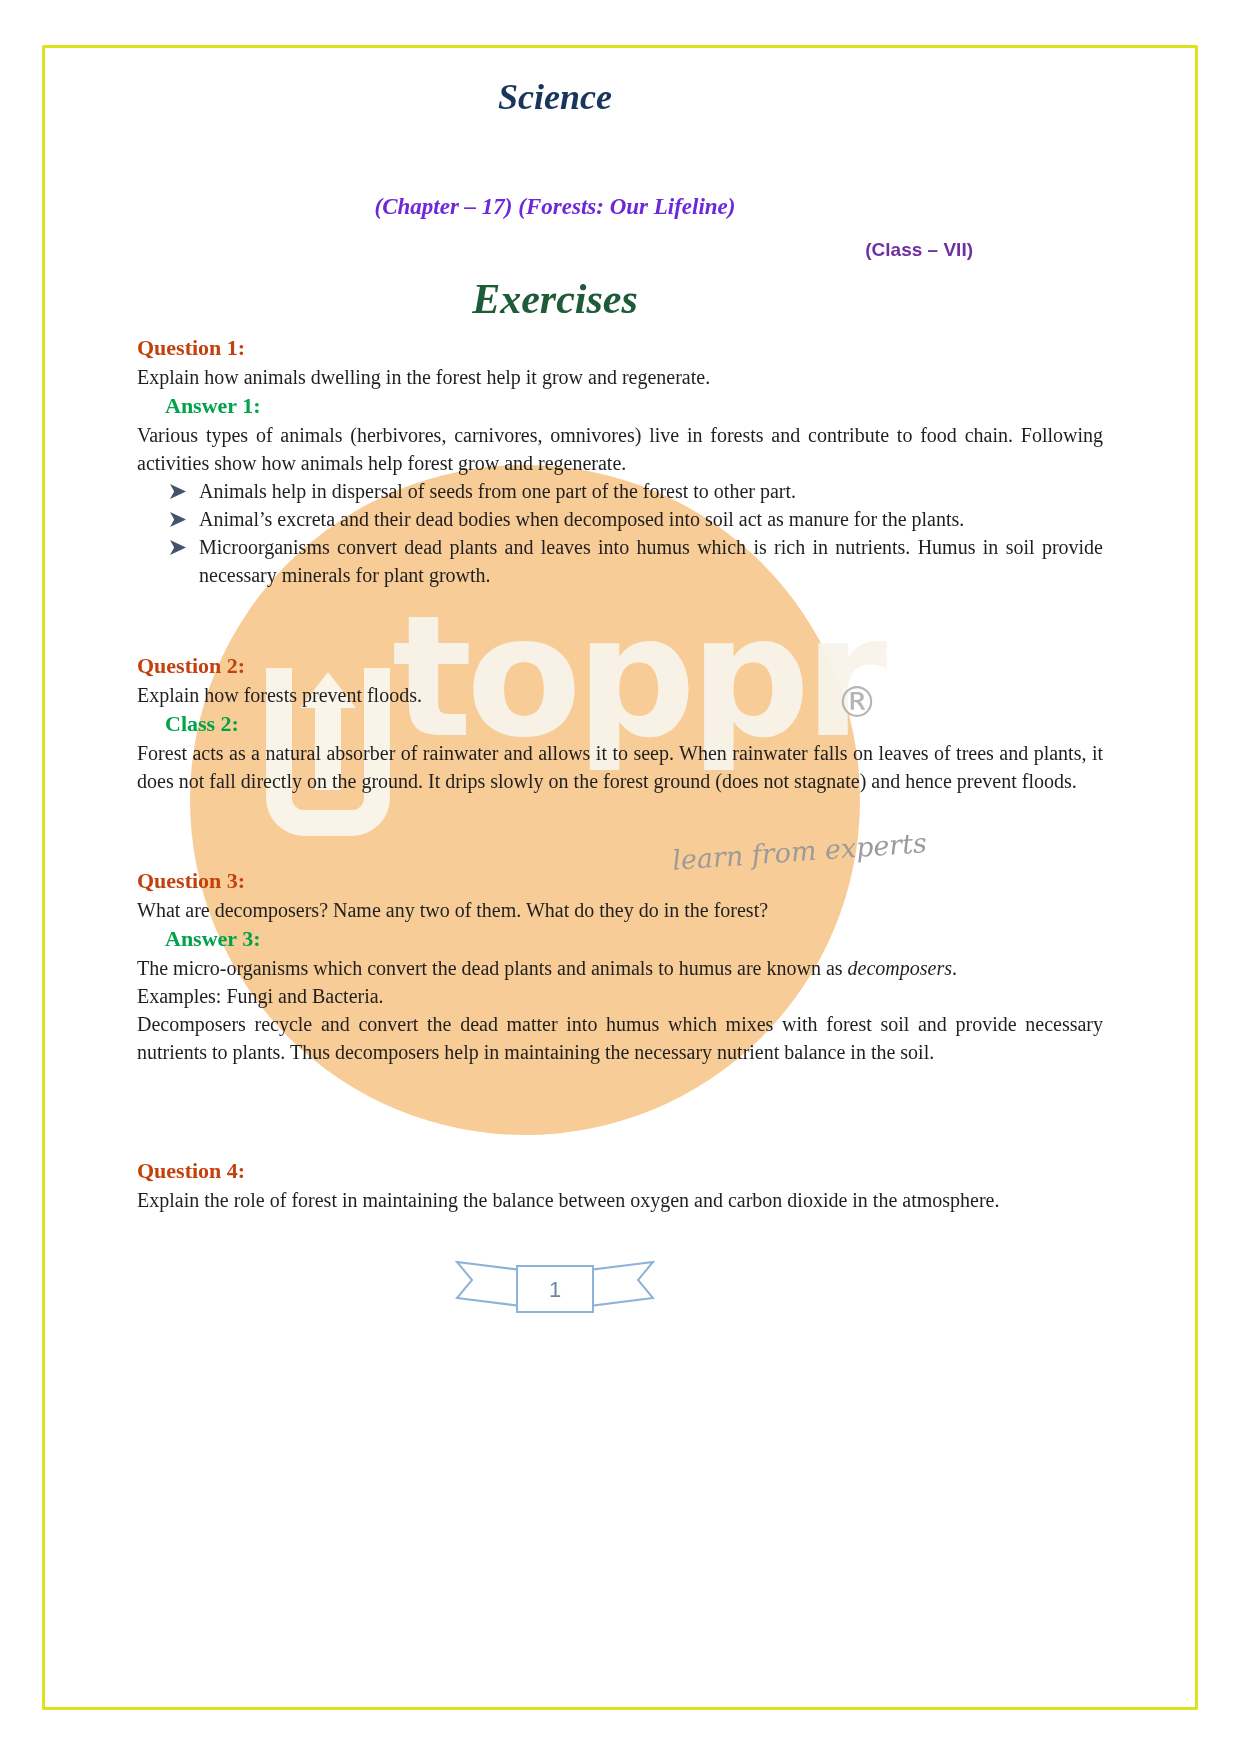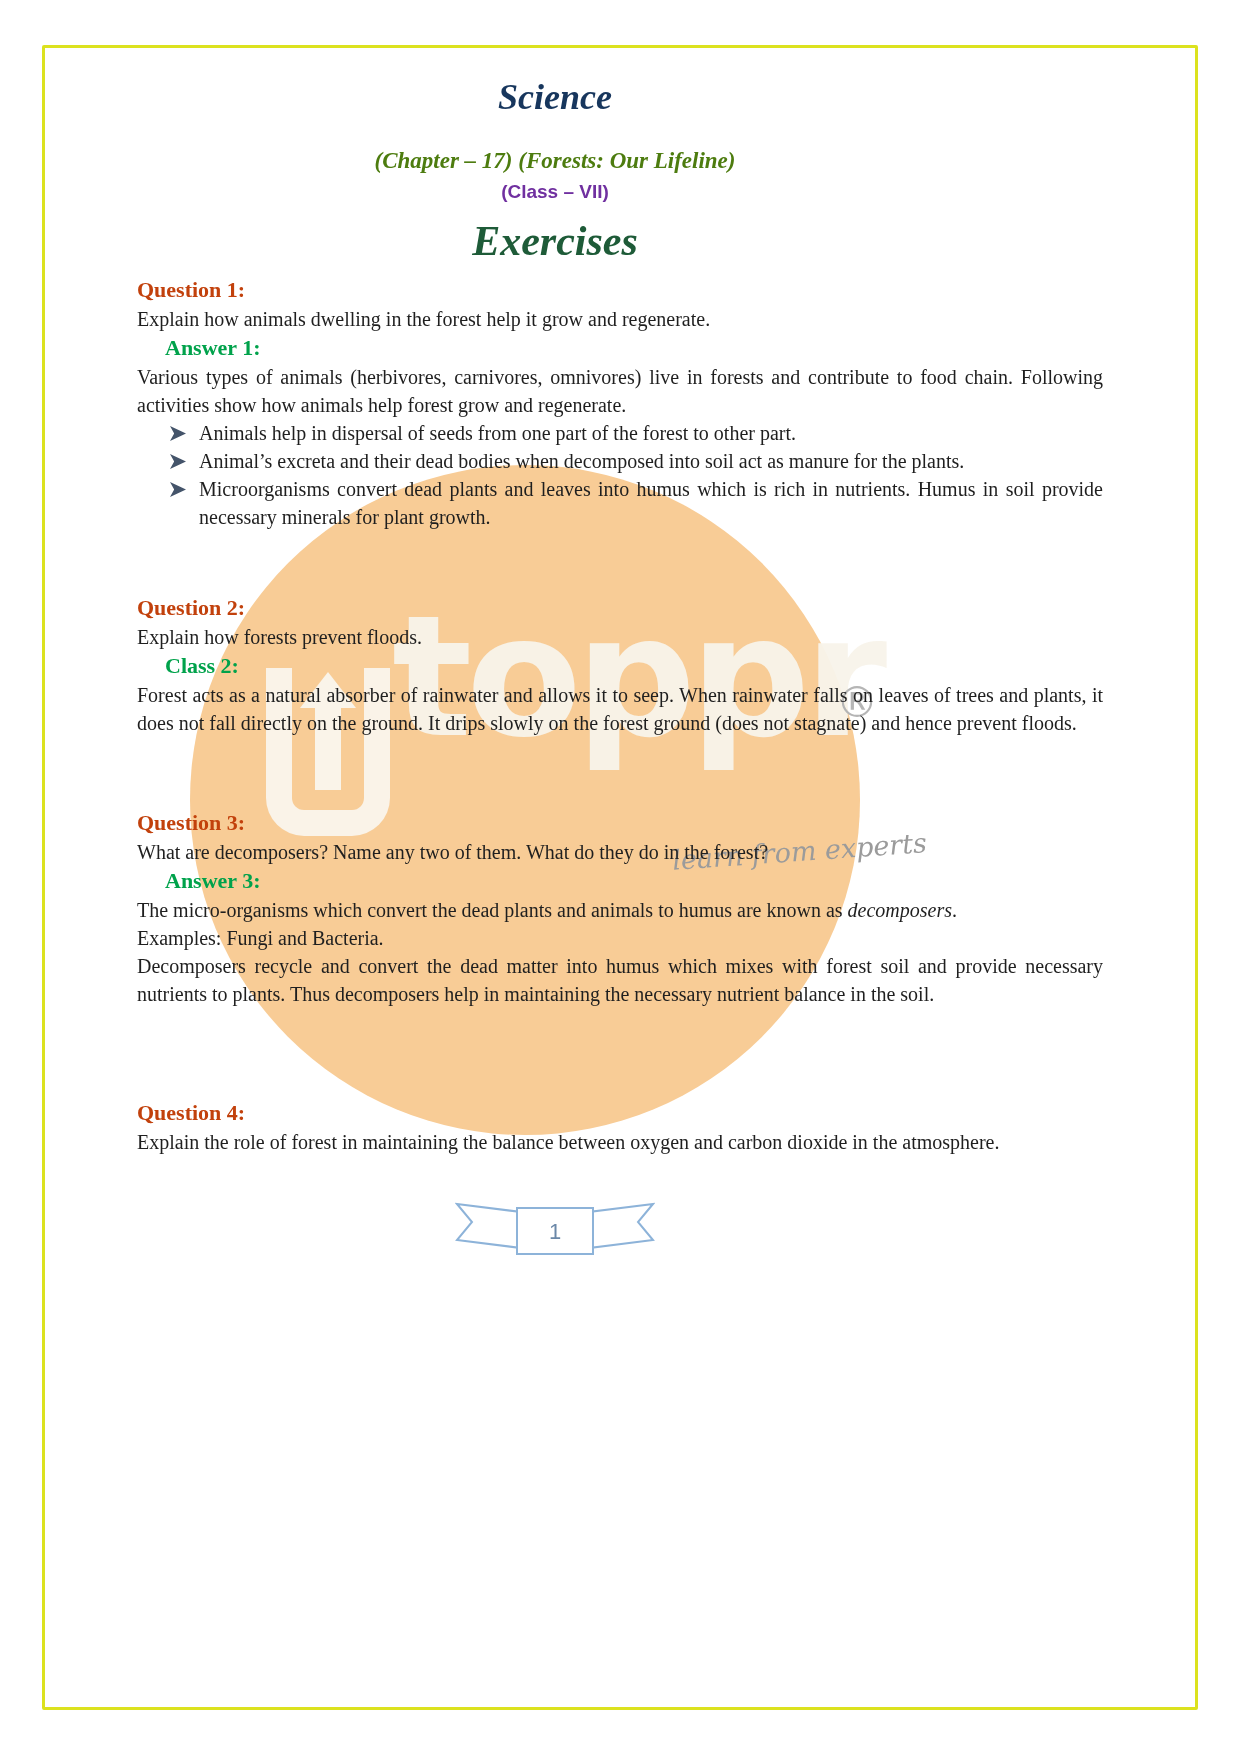--- a/index.html
+++ b/index.html
@@ -73,31 +73,32 @@
   .content { position:relative; z-index:1; padding:75px 137px 0 137px; }
 
   .centered { text-align:center; padding-right:130px; }
 
   .doc-title {
     font-size:36px; line-height:44px;
     font-weight:bold; font-style:italic;
     color:#17365d;
   }
   .chapter-line {
-    margin-top:28px;
+    margin-top:74px;
     font-size:23px; line-height:28px;
     font-weight:bold; font-style:italic;
-    color:#4d7c0f;
+    color:#6d28d9;
   }
   .class-line {
-    margin-top:4px;
+    margin-top:16px;
     font-family:"Liberation Sans", sans-serif;
     font-size:19px; line-height:26px;
     font-weight:bold;
     color:#7030a0;
+    text-align:right;
   }
   .section-title {
     margin-top:16px;
     font-size:42px; line-height:40px;
     font-weight:bold; font-style:italic;
     color:#1e5b38;
   }
 
   .q-label {
     font-size:22px; line-height:30px;

